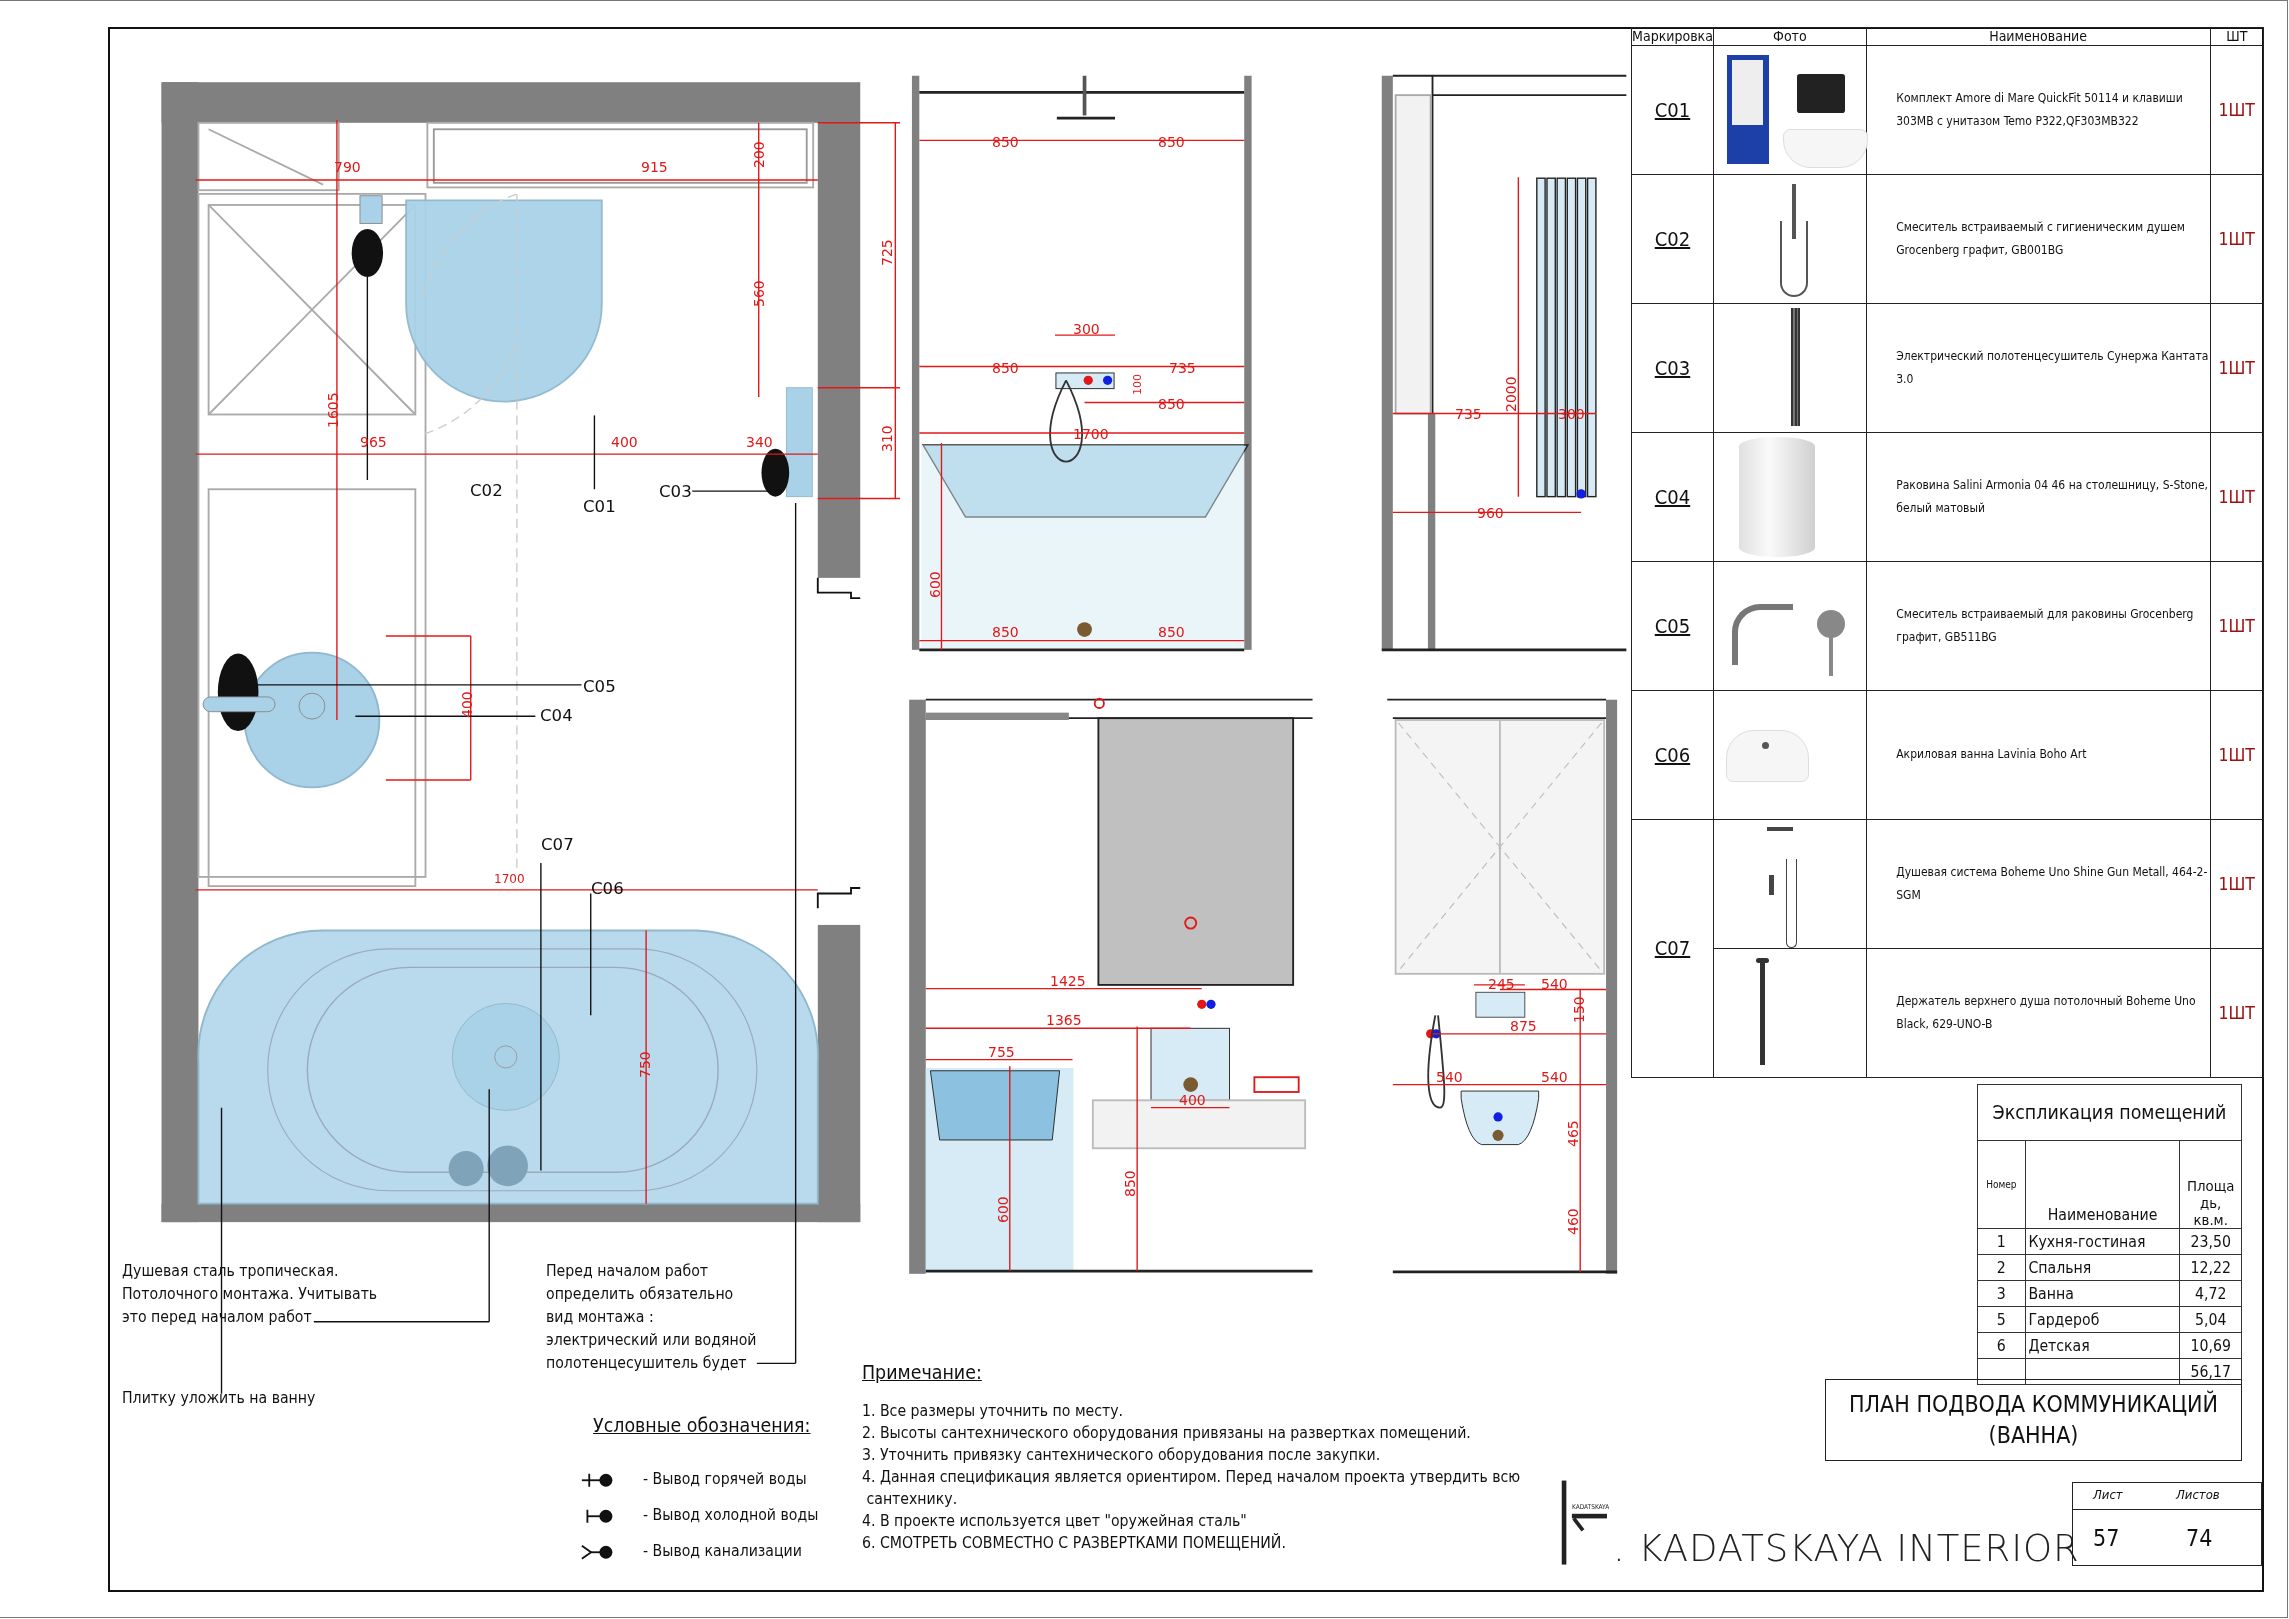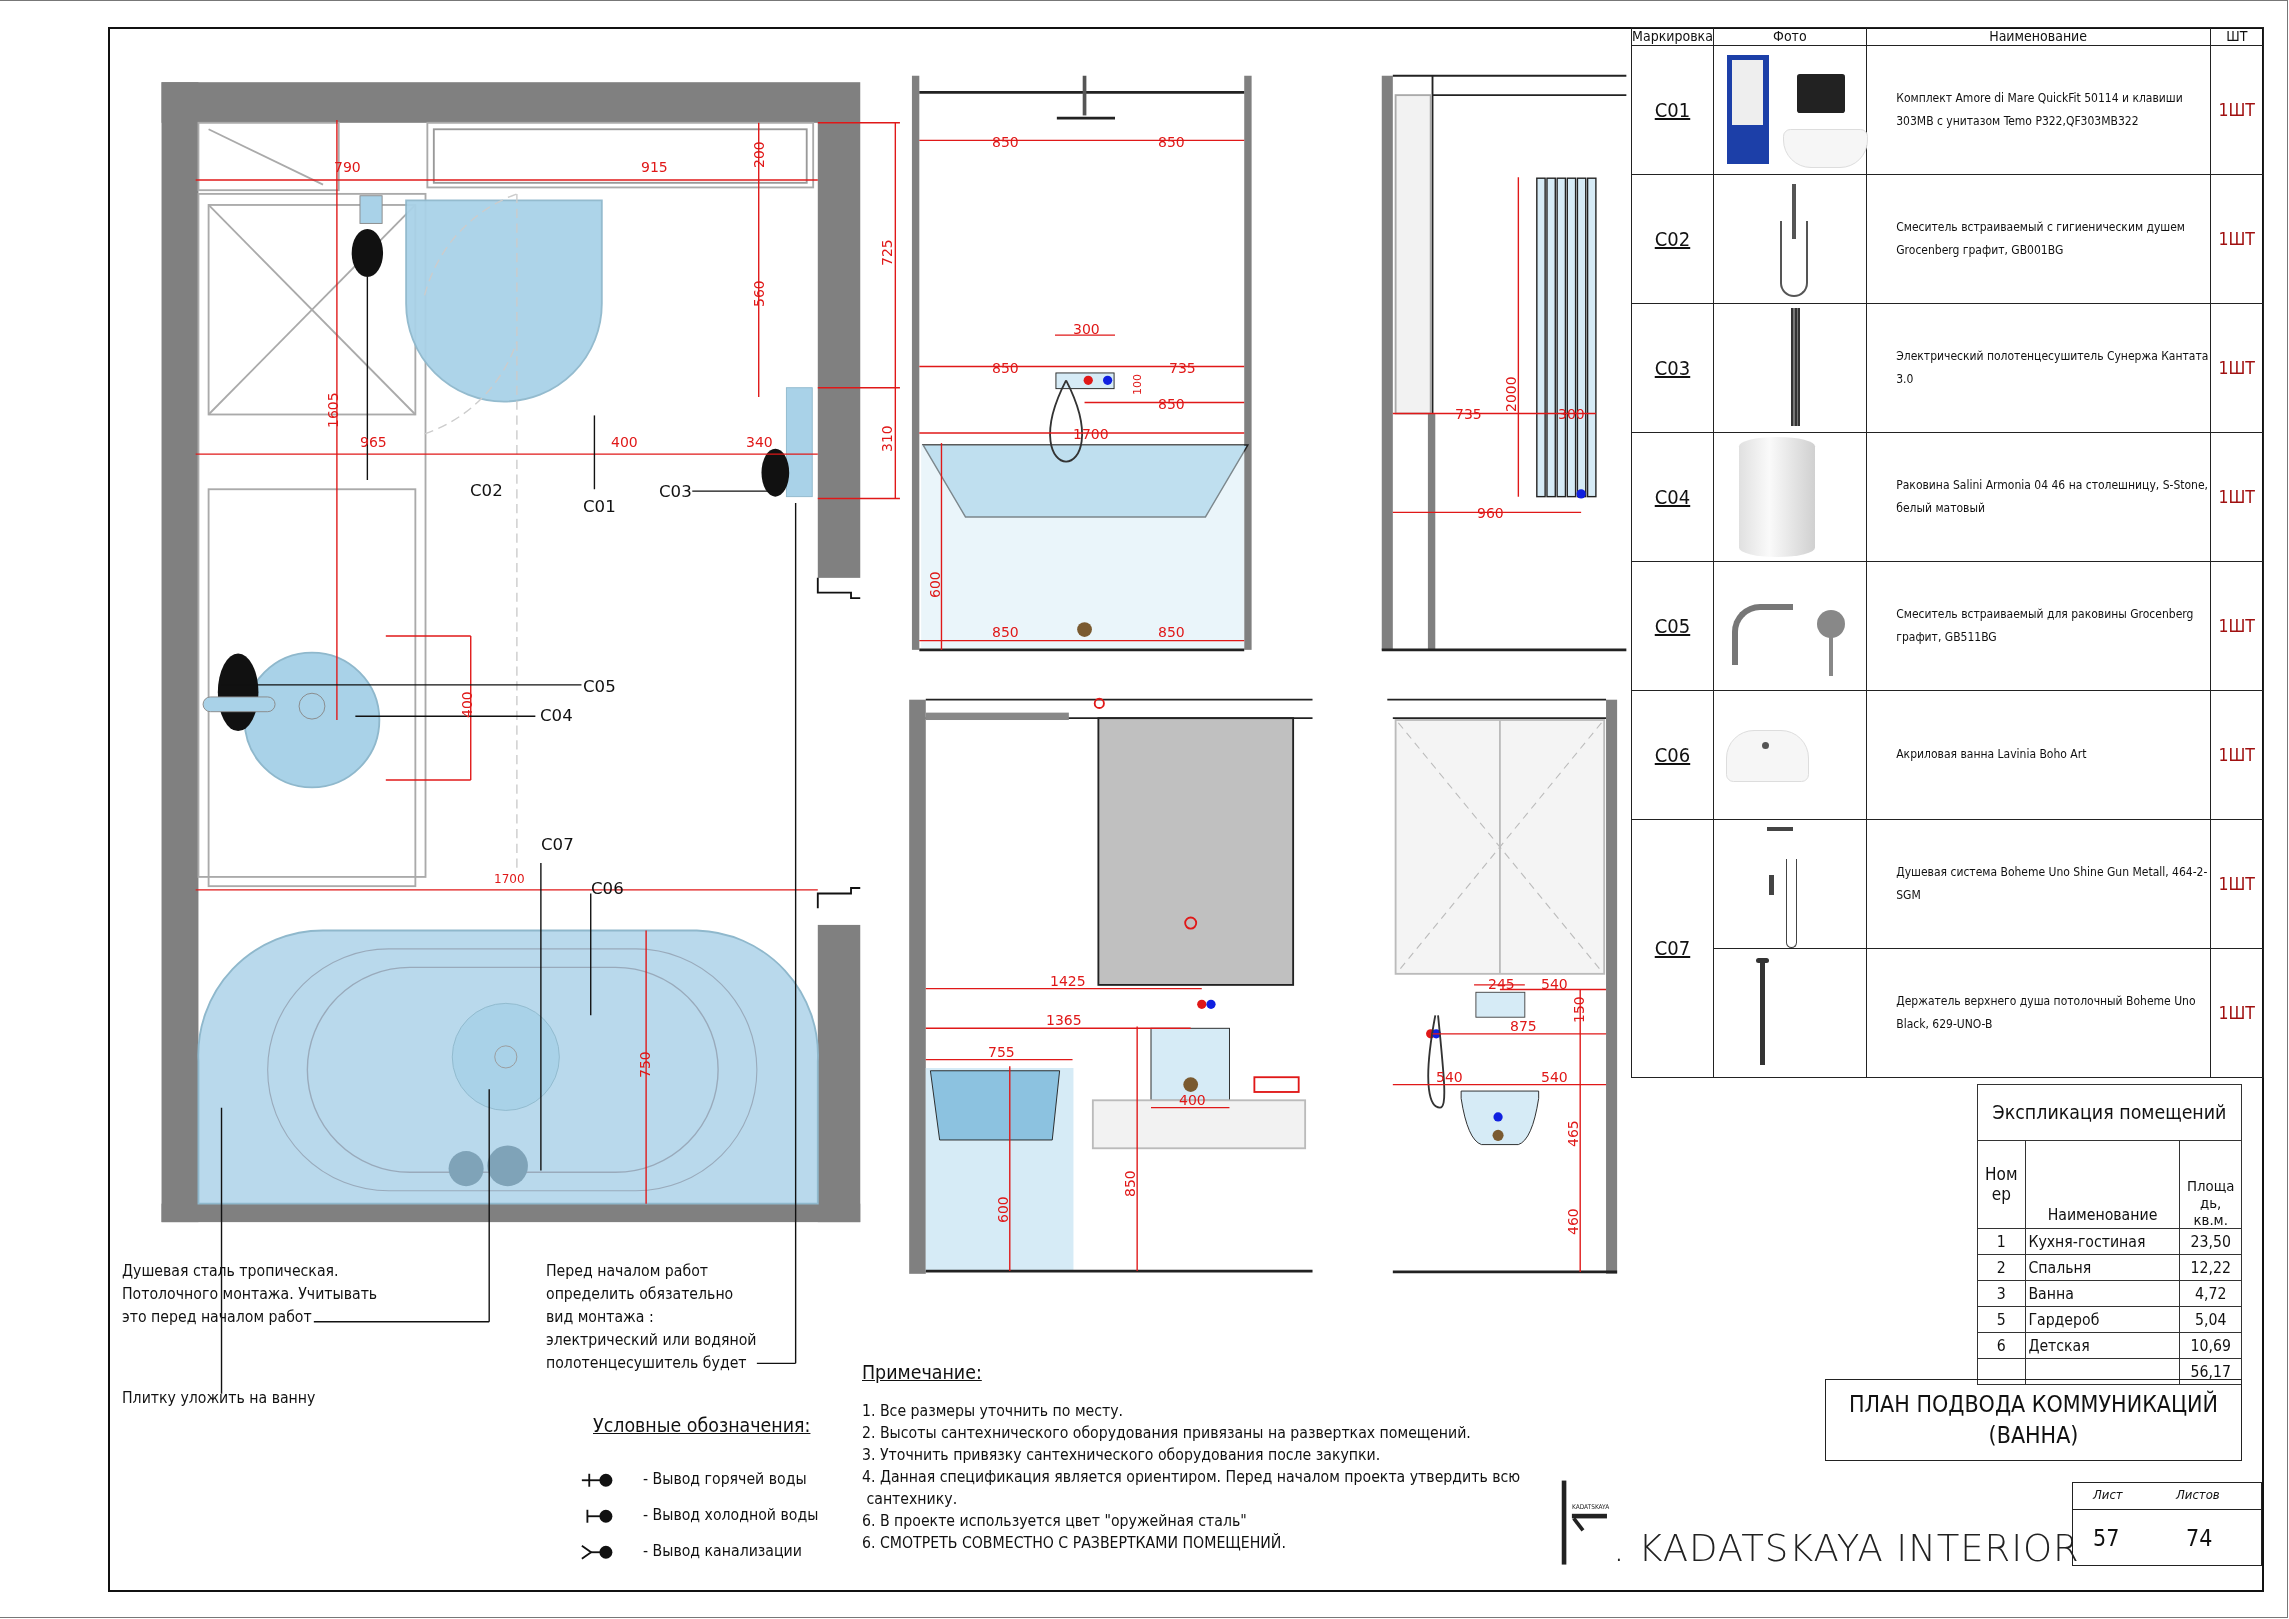--- a/index.html
+++ b/index.html
@@ -290,21 +290,21 @@
   </div>
 </div>
 
 <div class="note" style="left:862px;top:1361px;font-size:19.4px;text-decoration:underline">Примечание:</div>
 <div class="note" style="left:862px;top:1400px;font-size:15.7px;line-height:22px">
   <div>1. Все размеры уточнить по месту.</div>
   <div>2. Высоты сантехнического оборудования привязаны на развертках помещений.</div>
   <div>3. Уточнить привязку сантехнического оборудования после закупки.</div>
   <div>4. Данная спецификация является ориентиром. Перед началом проекта утвердить всю</div>
   <div style="white-space:pre"> сантехнику.</div>
-  <div>6. В проекте используется цвет "оружейная сталь"</div>
+  <div>4. В проекте используется цвет "оружейная сталь"</div>
   <div>6. СМОТРЕТЬ СОВМЕСТНО С РАЗВЕРТКАМИ ПОМЕЩЕНИЙ.</div>
 </div>
 
 <div class="dim" style="left:992px;top:134px">850</div>
 <div class="dim" style="left:1158px;top:134px">850</div>
 <div class="dim" style="left:1073px;top:321px">300</div>
 <div class="dim" style="left:992px;top:360px">850</div>
 <div class="dim" style="left:1169px;top:360px">735</div>
 <div class="dimv" style="left:1131px;top:395px;font-size:11px">100</div>
 <div class="dim" style="left:1158px;top:396px">850</div>
@@ -418,21 +418,21 @@
   </tr>
 </tbody>
   </table>
 
 <table class="expl">
   <tbody>
       <tr class="title">
         <td colspan="3">Экспликация помещений</td>
       </tr>
   <tr class="hdr">
-    <td style="width:41px;text-align:center;vertical-align:middle;word-break:break-all;font-size:17px">Номер</td>
+    <td style="width:41px;text-align:center;vertical-align:middle;word-break:break-all;font-size:10px">Номер</td>
     <td style="text-align:center;padding-bottom:3.7px">Наименование</td>
     <td style="width:55px;text-align:center;font-size:14.8px;word-break:break-word">Площадь, кв.м.</td>
   </tr>
   <tr>
         <td style="text-align:center">1</td>
         <td>Кухня-гостиная</td>
         <td style="text-align:center">23,50</td>
       </tr>
   <tr>
         <td style="text-align:center">2</td>

